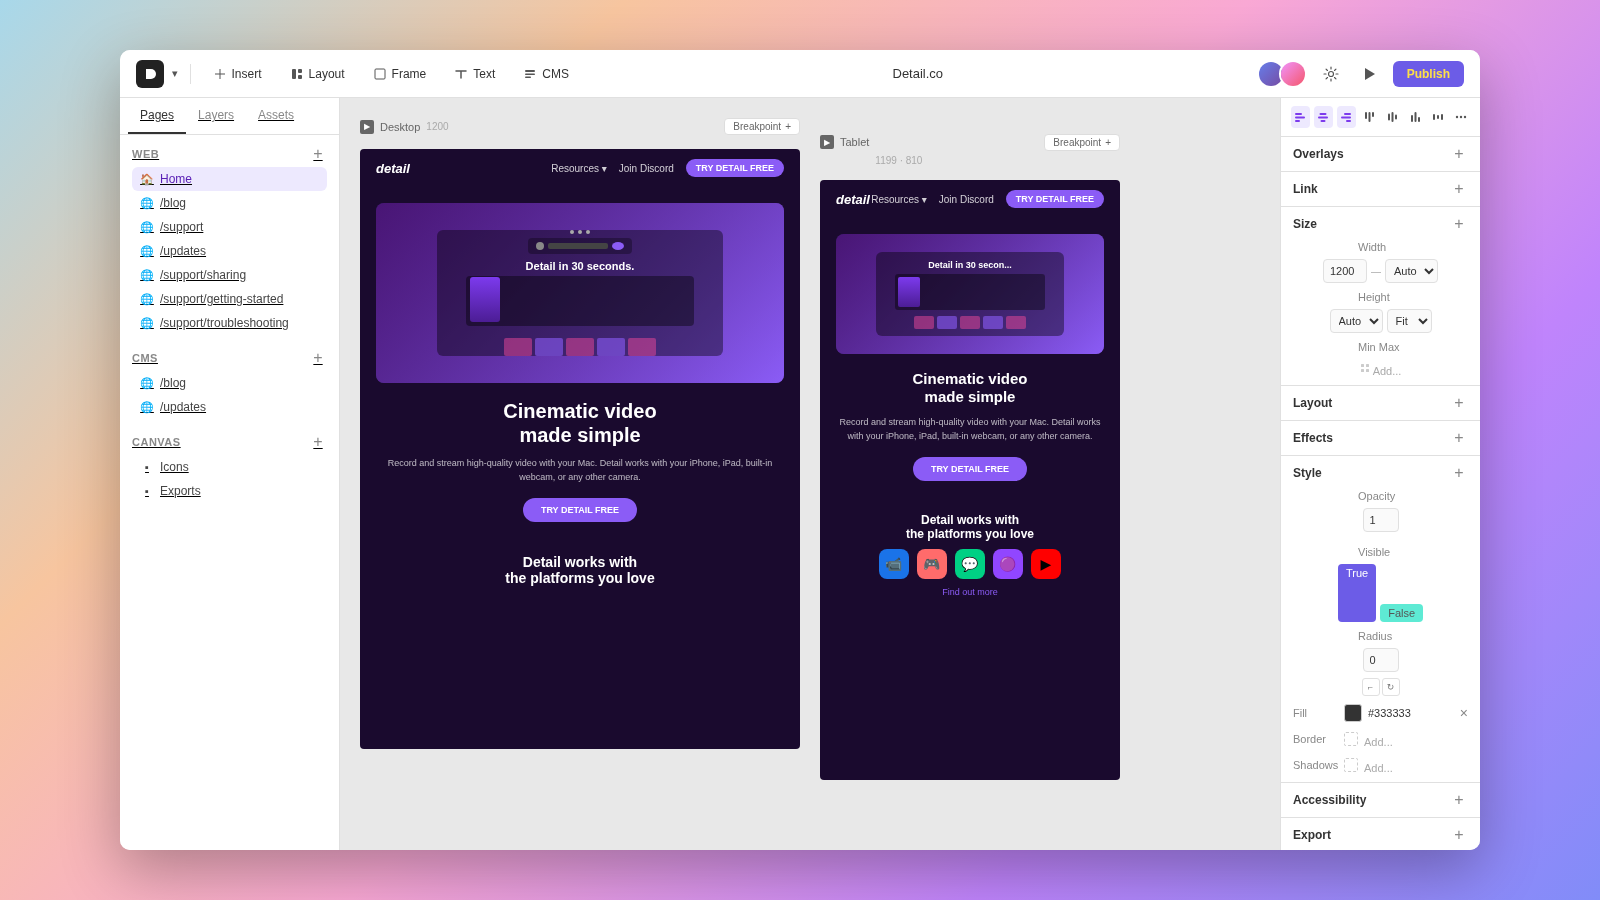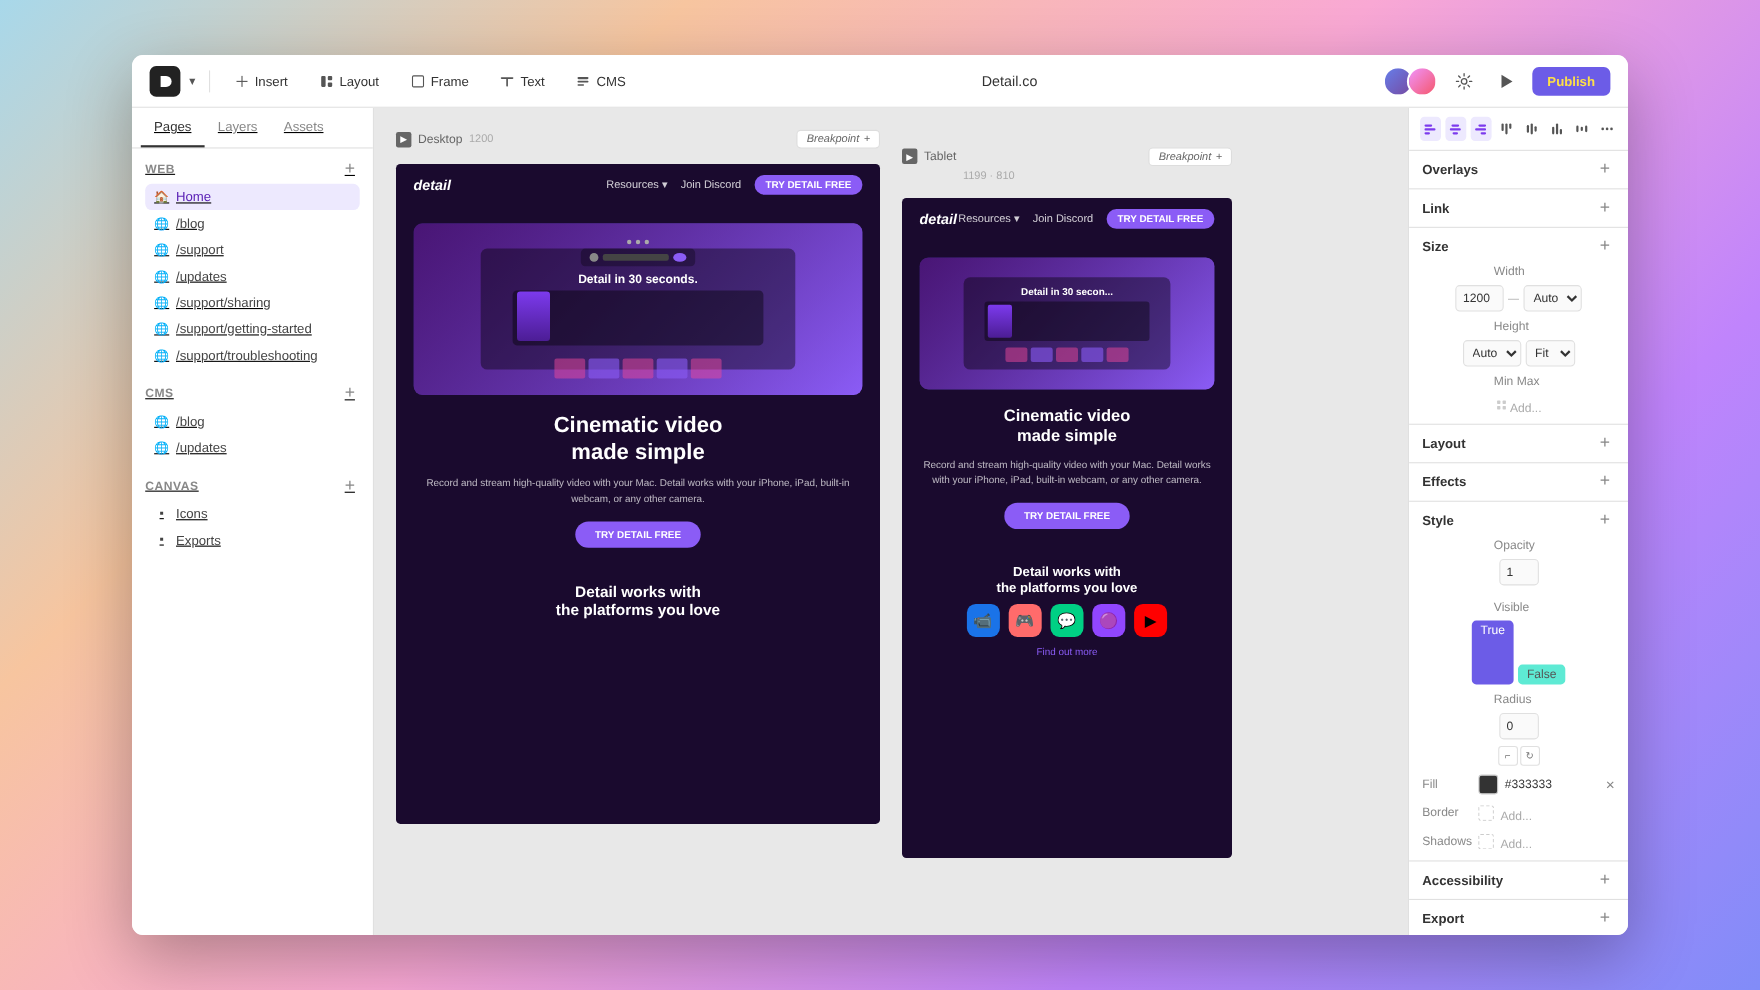--- a/index.html
+++ b/index.html
@@ -244,21 +244,20 @@
       display: flex;
       align-items: center;
       gap: 4px;
       padding: 2px 8px;
       background: #fff;
       border: 1px solid #ddd;
       border-radius: 4px;
       font-size: 10px;
       color: #666;
       cursor: pointer;
-      font-style: italic;
     }
     
     .preview-desktop {
       background: #1a0a2e;
       min-height: 600px;
       position: relative;
     }
     .preview-nav {
       display: flex;
       align-items: center;
@@ -290,21 +289,21 @@
       font-size: 9px;
       font-weight: 600;
     }
     .preview-hero {
       padding: 16px;
       position: relative;
     }
     .preview-video-mockup {
       background: linear-gradient(135deg, #2d1b69, #8b5cf6);
       border-radius: 8px;
-      height: 156px;
+      height: 180px;
       display: flex;
       align-items: center;
       justify-content: center;
       position: relative;
       overflow: hidden;
       margin-bottom: 16px;
     }
     .preview-video-inner {
       width: 70%;
       height: 70%;

